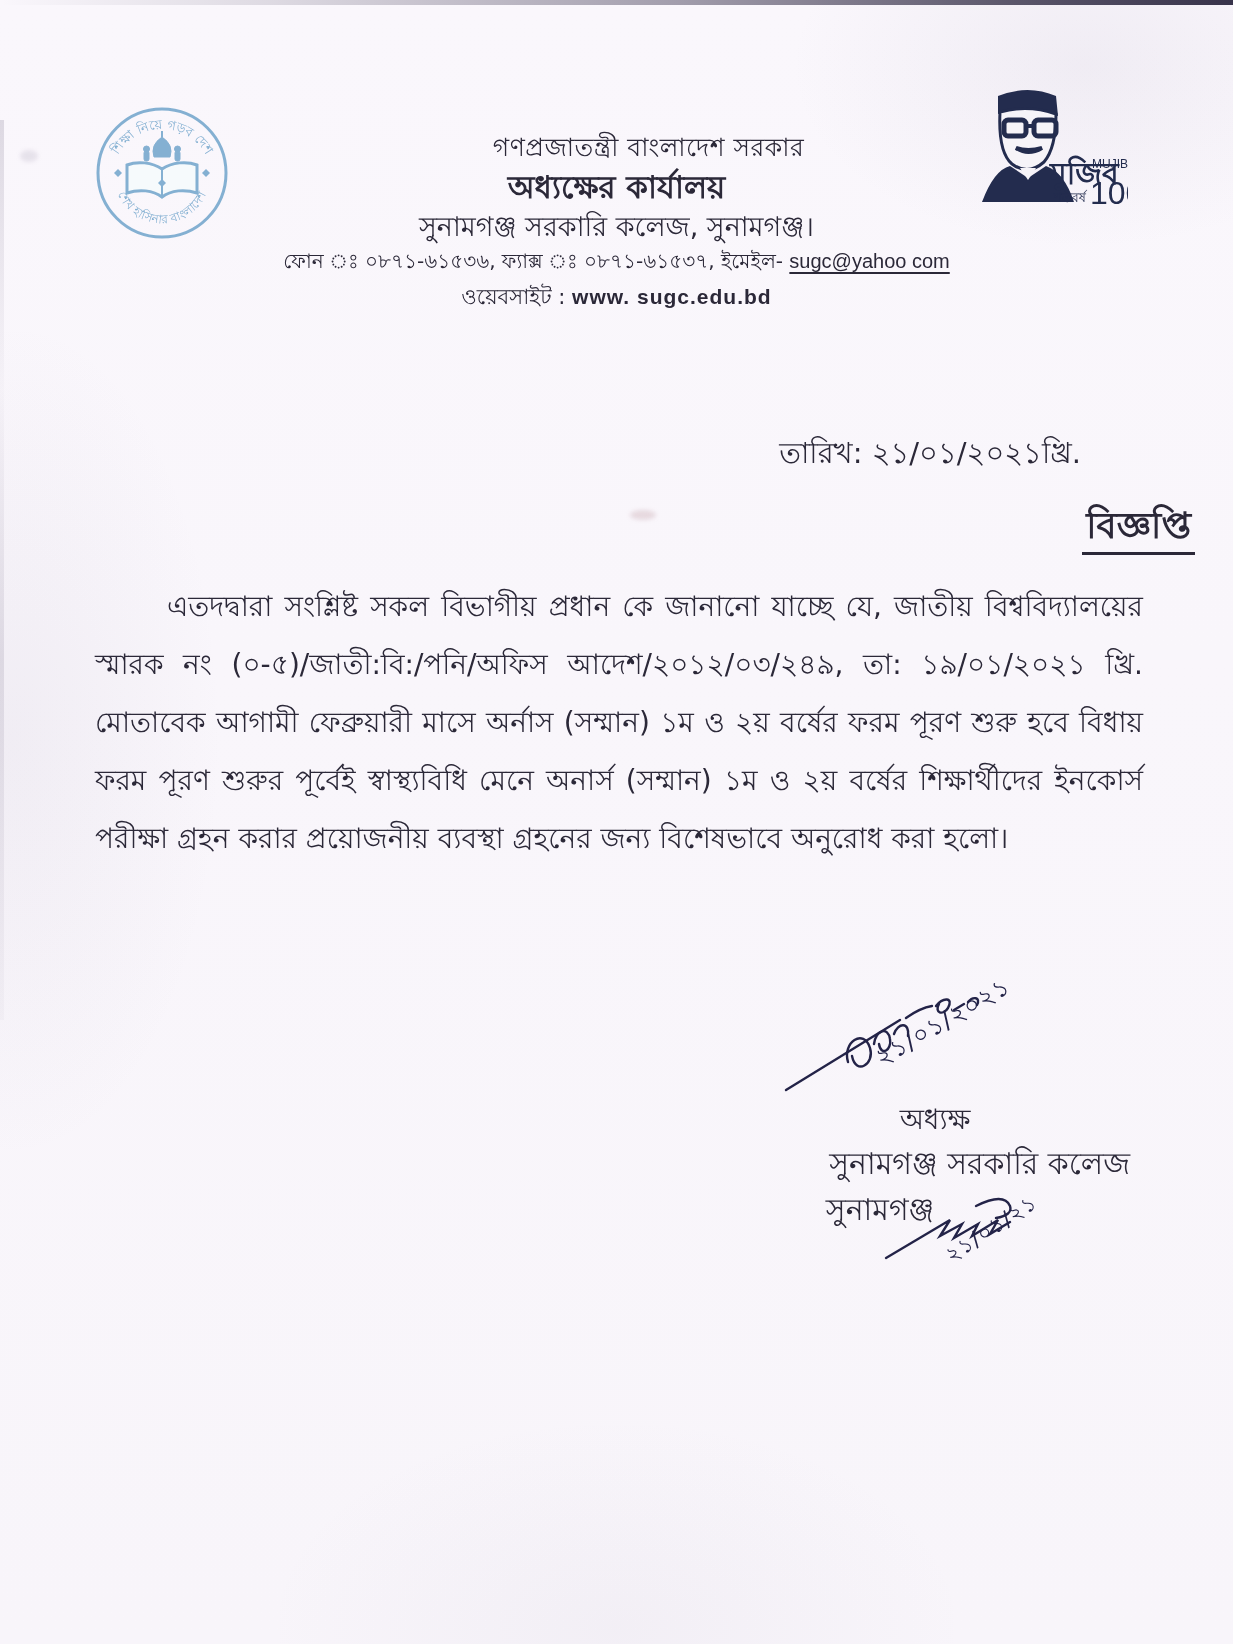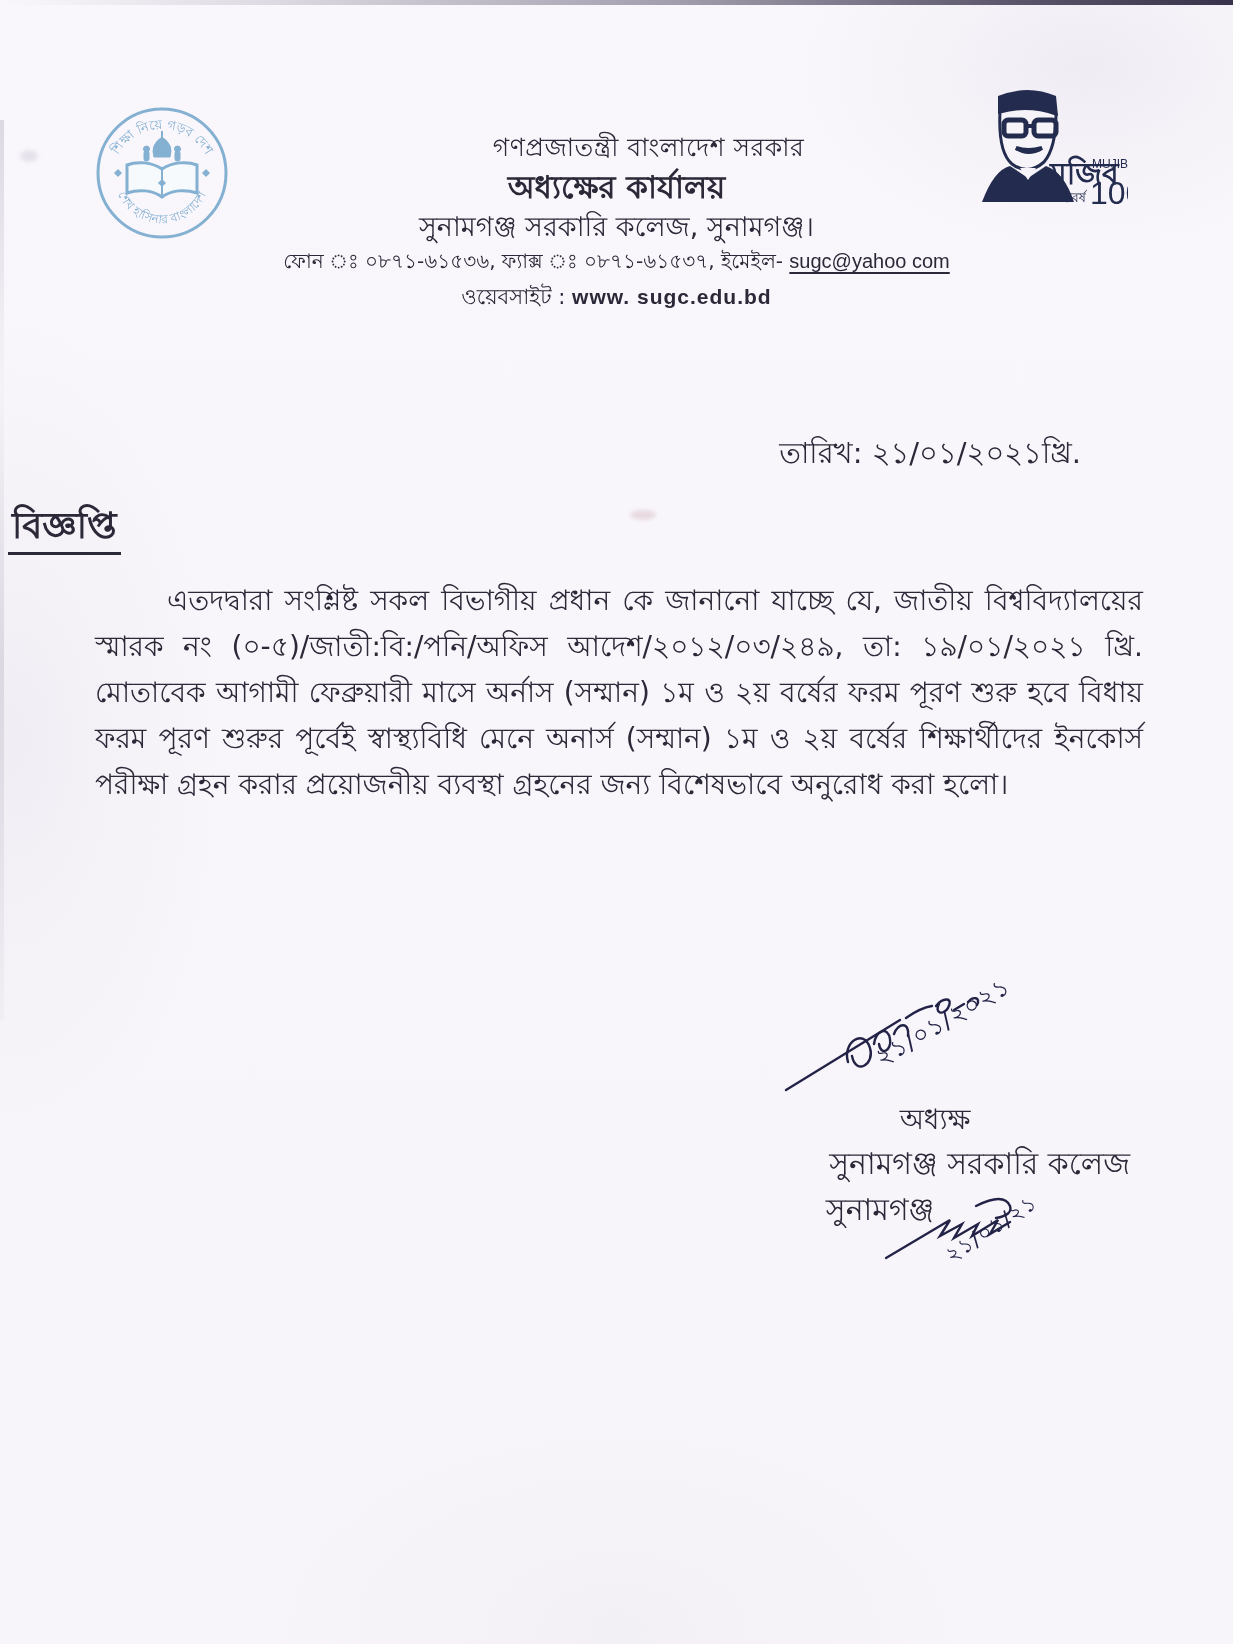--- a/index.html
+++ b/index.html
@@ -36,28 +36,28 @@
   .contact-line .email{font-family:"Liberation Sans",sans-serif;text-decoration:underline;text-underline-offset:4px;}
   .website-line{top:281px;font-size:21px;}
   .website-line .url{font-family:"Liberation Sans",sans-serif;letter-spacing:1px;font-weight:bold;}
   
   .logo-left{position:absolute;left:92px;top:103px;width:140px;height:140px;}
   .logo-right{position:absolute;left:942px;top:82px;width:186px;height:136px;}
   
   .date-line{position:absolute;left:0;top:430px;width:1045px;text-align:right;font-size:29px;margin-left:36px;}
   
   .notice-title{
-    position:absolute;left:0;top:498px;width:1195px;text-align:left;
-    font-size:36px;font-weight:bold;padding-left:8px;
+    position:absolute;left:0;top:498px;width:1195px;text-align:right;
+    font-size:36px;font-weight:bold;
   }
   .notice-title span{border-bottom:3px solid #2b2838;padding:0 4px 6px;}
   
   .notice-body{
     position:absolute;left:95px;top:578px;width:1048px;
-    font-size:28px;line-height:46px;text-align:justify;
+    font-size:28px;line-height:58px;text-align:justify;
     text-indent:72px;
   }
   
   .urgent-note{position:absolute;left:175px;top:862px;font-size:31px;font-weight:600;}
   
   .sig1{position:absolute;left:782px;top:978px;width:280px;height:122px;}
   .sig1 svg{width:100%;height:100%;}
   .sig-date-1{
     position:absolute;left:888px;top:1038px;font-size:24px;color:#232348;
     transform:rotate(-30deg);transform-origin:left bottom;letter-spacing:1px;

